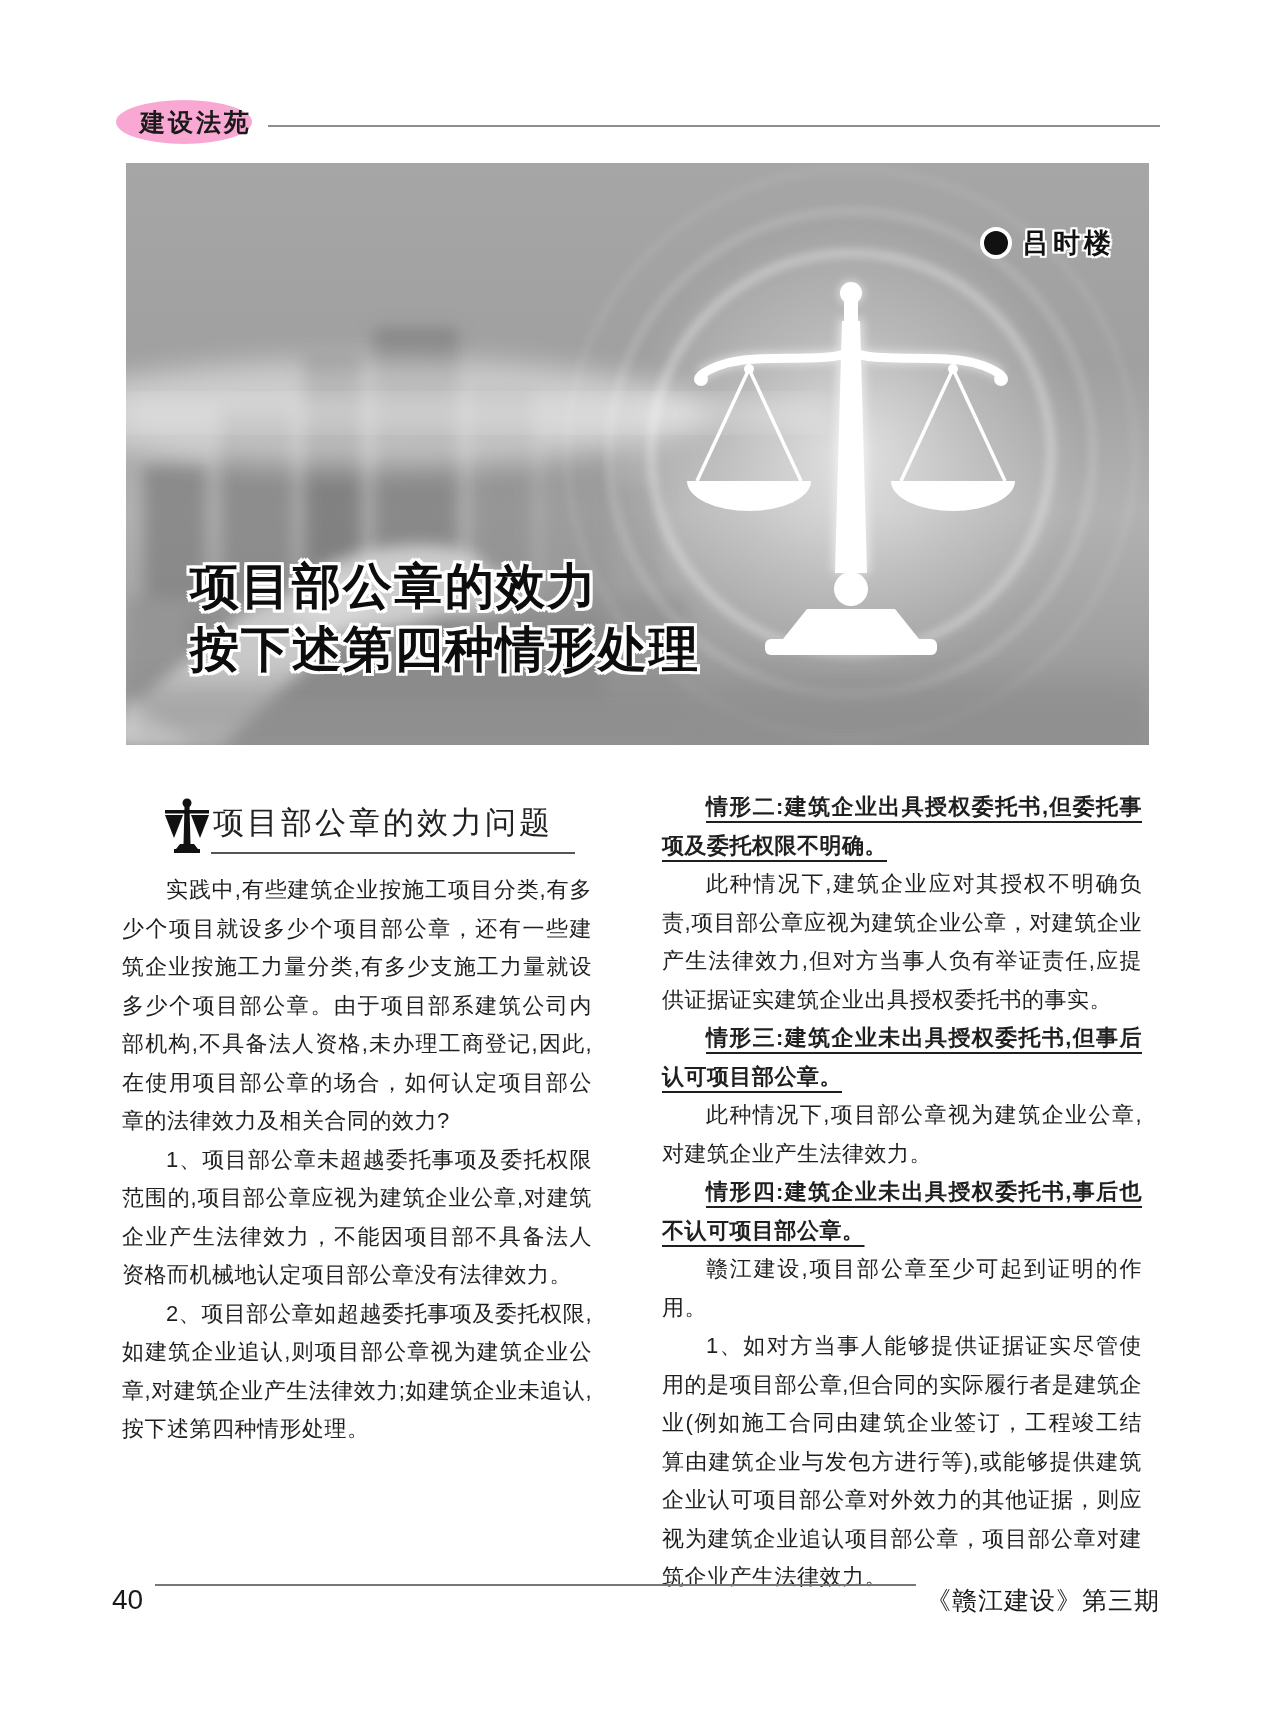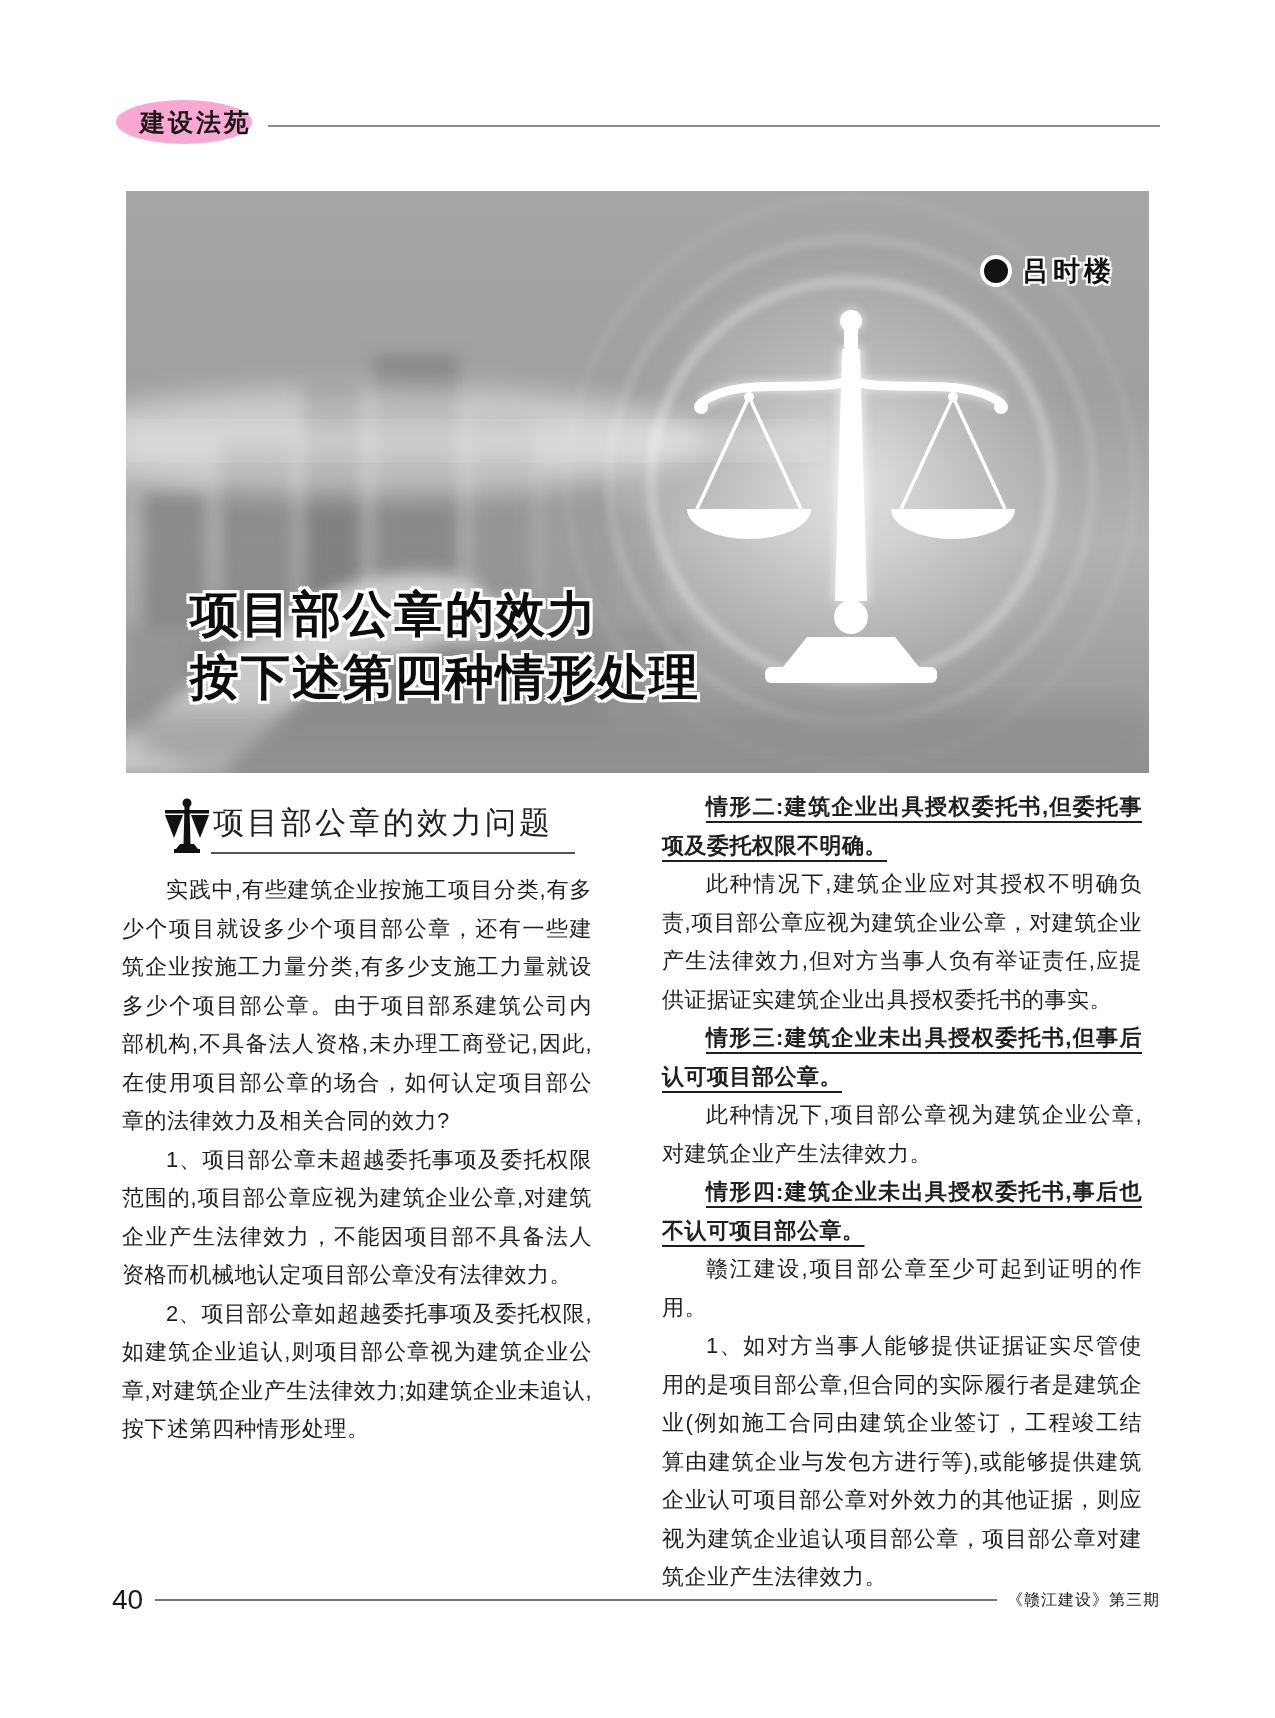--- a/index.html
+++ b/index.html
@@ -18,21 +18,20 @@
     font-size:25px;font-weight:600;letter-spacing:3px;color:#1a1a1a;
   }
   .header-rule{
     position:absolute;left:268px;top:125px;width:892px;height:2px;background:#8d8d8d;
   }
   
   .hero{
     position:absolute;left:126px;top:163px;width:1023px;height:582px;
     background:linear-gradient(180deg,#a6a6a6 0%,#a0a0a0 35%,#b2b2b2 60%,#939393 100%);
     overflow:hidden;
-    margin-top:28px;
   }
   .hero svg.scene{position:absolute;left:0;top:0;width:100%;height:100%;}
   .hero-author{
     position:absolute;left:858px;top:62px;
     display:flex;align-items:center;gap:14px;
   }
   .hero-author .dot{
     width:24px;height:24px;border-radius:50%;background:#111;
     box-shadow:0 0 0 4px #fff;
   }
@@ -62,25 +61,25 @@
   .col p{margin:0;text-indent:2em;}
   .col p.emphasis{
     font-weight:700;
     text-decoration:underline;text-decoration-thickness:2px;text-underline-offset:7px;
   }
   .col-left{left:122px;top:871px;width:470px;}
   .col-right{left:662px;top:788px;width:480px;}
   
   .footer{
     position:absolute;left:112px;top:1584px;width:1048px;
-    display:flex;align-items:center;
+    display:flex;
   }
   .footer .pagenum{font-size:28px;color:#1a1a1a;}
   .footer .rule{flex:1;height:2px;background:#777;margin:0 10px 0 12px;}
-  .footer .journal{font-size:16px;letter-spacing:1px;color:#1a1a1a;white-space:nowrap;}
+  .footer .journal{font-size:25px;letter-spacing:1px;color:#1a1a1a;white-space:nowrap;}
 </style>
 </head>
 <body>
 
 <div class="page">
 
   <div class="badge">
     <span>建设法苑</span>
   </div>
   <div class="header-rule"></div>

